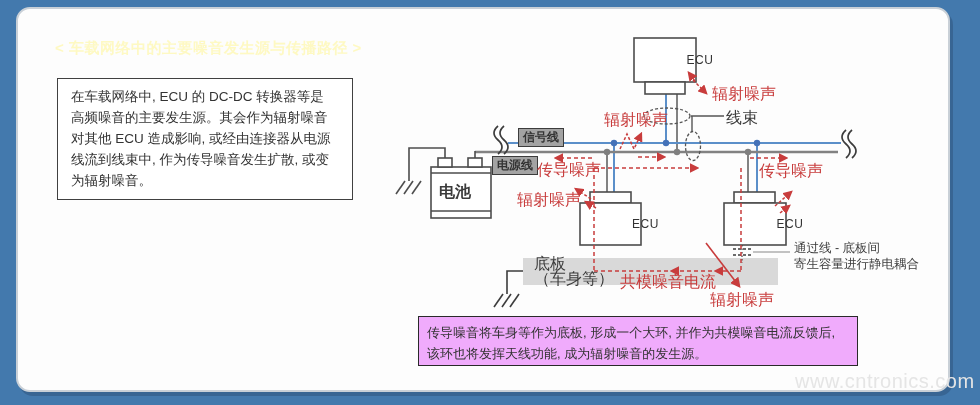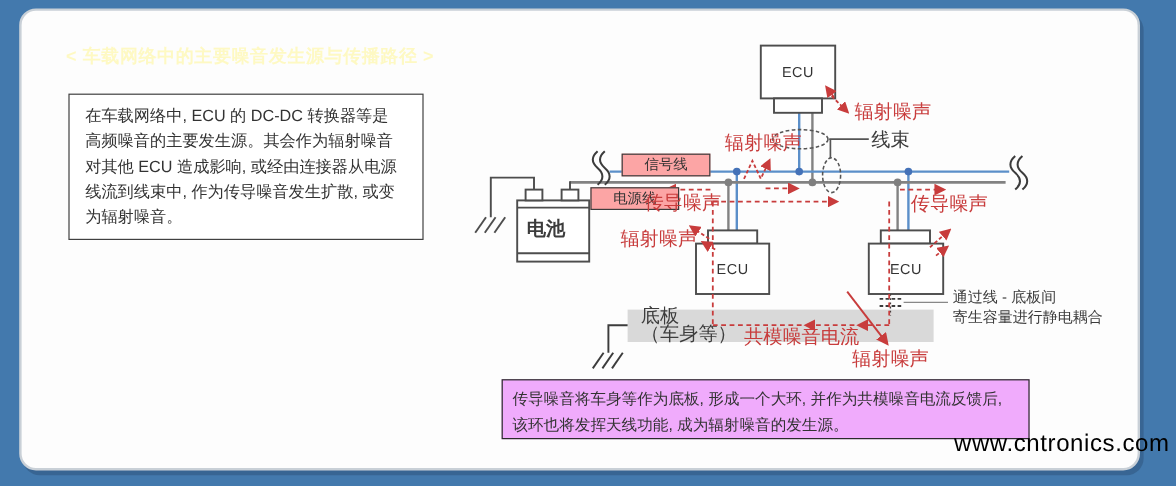--- a/index.html
+++ b/index.html
@@ -8,23 +8,23 @@
   #panel{position:absolute;left:16px;top:7px;width:930px;height:381px;background:#fdfdfd;
          border:2px solid #c9d0d7;border-radius:14px;box-shadow:3px 4px 0 rgba(36,66,100,0.35);}
   svg.overlay{position:absolute;left:0;top:0;}
   .lbl{position:absolute;color:#3c3c3c;white-space:pre-line;line-height:1.25;font-size:16px;}
   .red{color:#c83c3c;}
   .title{left:55px;top:39px;font-size:15px;font-weight:bold;letter-spacing:0.5px;color:#fef9c3;text-align:center;}
   .infobox{left:57px;top:78px;width:275px;height:113px;border:1px solid #404040;background:#fff;
            padding:7px 6px 0 13px;font-size:13.5px;line-height:21px;color:#333;}
   .bottombox{left:418px;top:316px;width:422px;height:38px;border:1px solid #2a2a2a;background:#f0abfc;
            padding:5px 8px;font-size:13px;line-height:21px;color:#333;}
-  .tagbox{border:1px solid #3c3c3c;background:#fca5a5;padding:1px 18px;font-size:12px;line-height:15px;color:#333;white-space:nowrap;}
-  .ecu{display:flex;align-items:center;justify-content:center;font-size:12px;letter-spacing:0.5px;color:#333;}
-  .watermark{left:795px;top:358px;font-size:20px;color:#000000;letter-spacing:0.5px;font-weight:500;white-space:nowrap;}
+  .tagbox{border:1px solid #3c3c3c;background:#a3a3a3;padding:1px 4px;font-size:12px;line-height:15px;color:#333;white-space:nowrap;font-weight:bold;}
+  .ecu{display:flex;align-items:center;justify-content:center;font-size:12px;letter-spacing:0.5px;color:#333;padding-left:35px;}
+  .watermark{left:795px;top:369px;font-size:20px;color:#e5e5e5;letter-spacing:0.5px;font-weight:500;white-space:nowrap;}
 </style>
 </head>
 <body>
 
 <div id="stage">
   <div id="panel"></div>
 
   <svg class="overlay" width="980" height="405" viewBox="0 0 980 405">
     <defs>
       <marker id="ar" viewBox="0 0 10 10" refX="7.5" refY="5" markerWidth="6.5" markerHeight="6.5" orient="auto">

